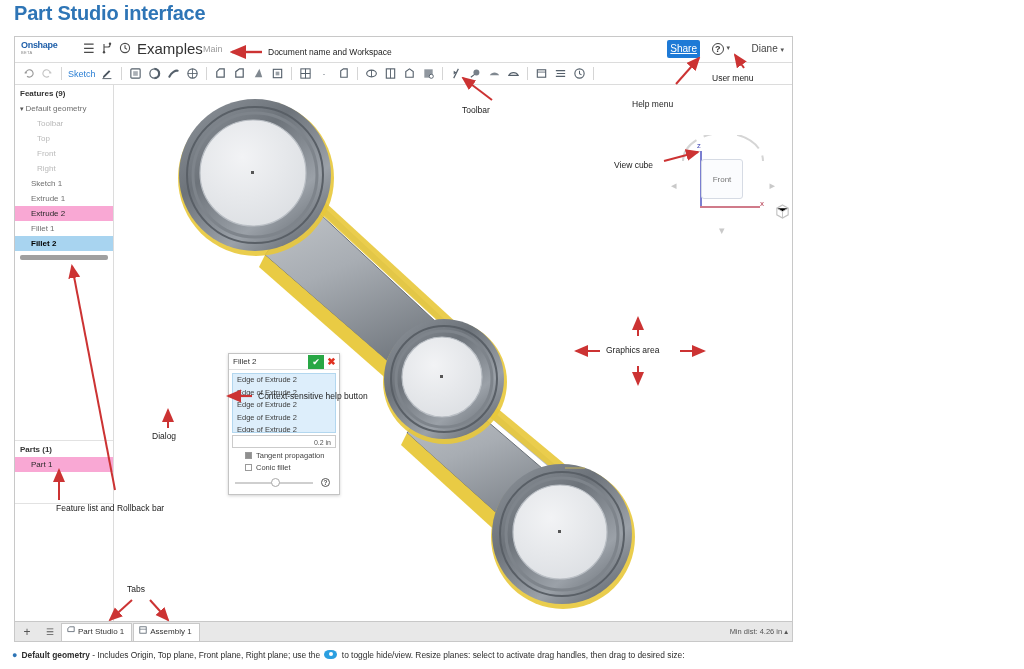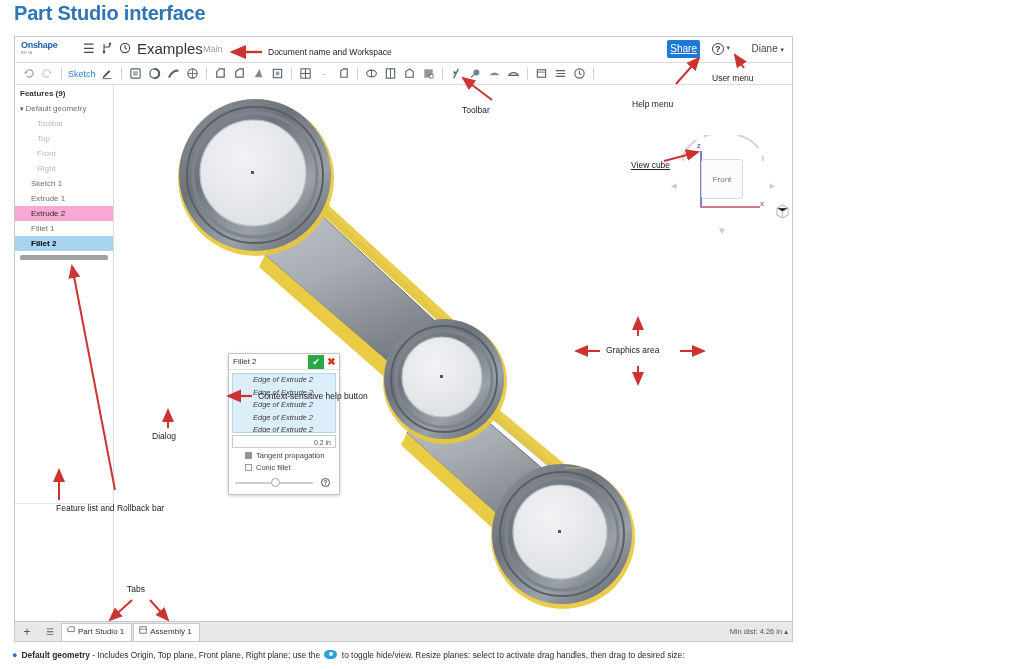--- a/index.html
+++ b/index.html
@@ -244,23 +244,22 @@
     font-weight: bold; cursor: pointer;
   }
   #edge-list {
     margin: 3px 3px 0 3px;
     height: 60px; overflow: hidden;
     background: #ddeefb;
     border: 1px solid #b3d7ef;
   }
   .edge-item {
     font-size: 7.5px; color: #3c3c3c;
-    padding: 1px 0 1px 20px; line-height: 10.5px;
+    padding: 1px 0 1px 4px; line-height: 10.5px;
     cursor: pointer;
-    font-style: italic;
   }
   #value-field {
     margin: 2px 3px 0 3px;
     height: 13px; border: 1px solid #cbcbcb;
     background: #fff;
     font-size: 7px; color: #555;
     text-align: right; padding-right: 4px; line-height: 13px;
     cursor: text;
   }
   .dlg-check {
@@ -559,20 +558,24 @@
     <div class="tree-row dim"><span>Front</span></div>
     <div class="tree-row dim"><span>Right</span></div>
     <div class="tree-row indent"><span>Sketch 1</span></div>
     <div class="tree-row indent"><span>Extrude 1</span></div>
     <div class="tree-row indent sel"><span>Extrude 2</span></div>
     <div class="tree-row indent"><span>Fillet 1</span></div>
     <div class="tree-row indent sel-bold"><span>Fillet 2</span></div>
     <div id="rollback-bar"></div>
 
     <div id="panel-divider"></div>
+    <div id="parts-section">
+      <div id="parts-header">Parts (1)</div>
+      <div class="tree-row indent sel"><span>Part 1</span></div>
+    </div>
   </div>
 
   <div id="graphics">
     <svg id="model-svg" width="678" height="538" viewBox="0 0 678 538">
       <defs>
         <linearGradient id="gBody" x1="0" y1="0" x2="0.4" y2="1">
           <stop offset="0" stop-color="#c3c7cb"></stop>
           <stop offset="0.45" stop-color="#a8adb3"></stop>
           <stop offset="1" stop-color="#72787f"></stop>
         </linearGradient>
@@ -736,21 +739,21 @@
   <line x1="115" y1="490" x2="72" y2="266" stroke="#cc3333" stroke-width="2" marker-end="url(#ah)"></line>
 
   <line x1="132" y1="600" x2="110" y2="620" stroke="#cc3333" stroke-width="2" marker-end="url(#ah)"></line>
   <line x1="150" y1="600" x2="168" y2="620" stroke="#cc3333" stroke-width="2" marker-end="url(#ah)"></line>
 </svg>
 
 <div class="anno" style="left:268px; top:47px;">Document name and Workspace</div>
 <div class="anno" style="left:462px; top:105px;">Toolbar</div>
 <div class="anno" style="left:632px; top:99px;">Help menu</div>
 <div class="anno" style="left:712px; top:73px;">User menu</div>
-<div class="anno" style="left:631px; top:160px;text-decoration:underline;">View cube</div>
+<div class="anno" style="left:614px; top:160px;">View cube</div>
 <div class="anno" style="left:606px; top:345px;">Graphics area</div>
 <div class="anno" style="left:258px; top:391px;">Context-sensitive help button</div>
 <div class="anno" style="left:152px; top:431px;">Dialog</div>
 <div class="anno" style="left:26px; top:503px;margin-left:30px;">Feature list and Rollback bar</div>
 <div class="anno" style="left:127px; top:584px;">Tabs</div>
 
 <div id="caption">
   <span class="bullet">●</span><b>Default geometry</b><span> - Includes Origin, Top plane, Front plane, Right plane; use the </span><span id="eye-inline"></span><span> to toggle hide/view. Resize planes: select to activate drag handles, then drag to desired size:</span>
 </div>
 

